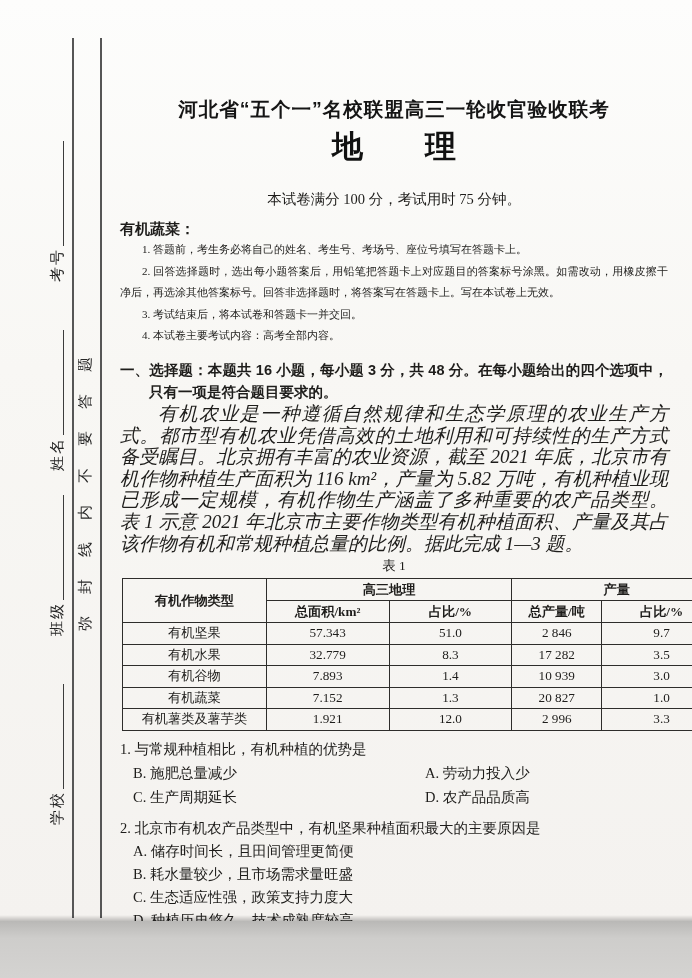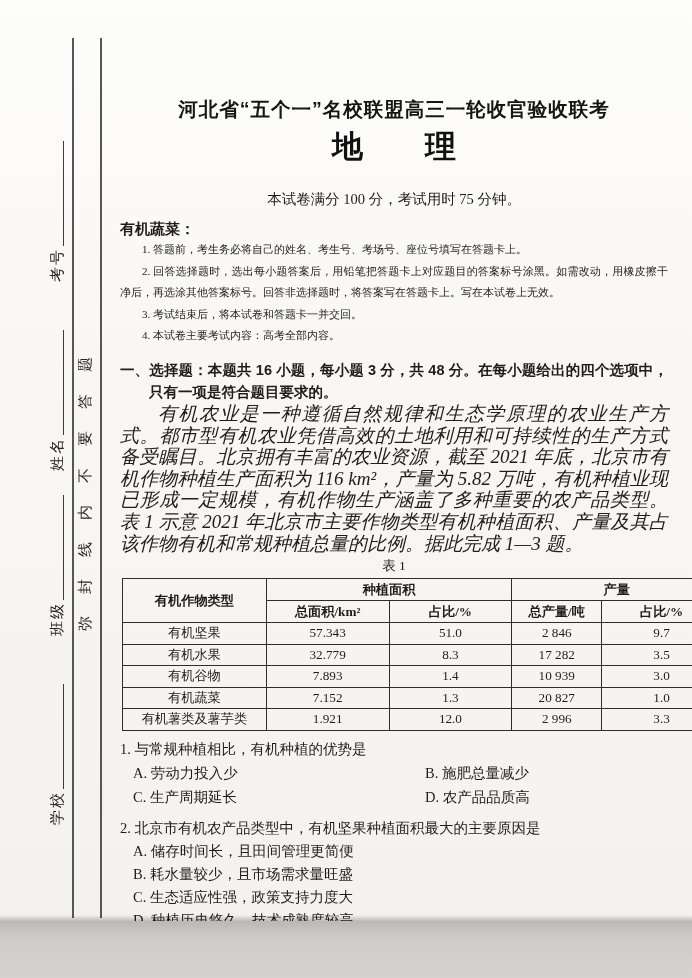--- a/index.html
+++ b/index.html
@@ -120,21 +120,21 @@
         <colgroup>
           <col class="c1">
             <col class="c2">
             <col class="c3">
             <col class="c4">
             <col class="c5">
         </colgroup>
         <thead>
           <tr>
             <th rowspan="2">有机作物类型</th>
-            <th colspan="2">种植面积</th>
+            <th colspan="2">高三地理</th>
             <th colspan="2">产量</th>
           </tr>
           <tr>
             <th>总面积/km²</th>
             <th>占比/%</th>
             <th>总产量/吨</th>
             <th>占比/%</th>
           </tr>
         </thead>
         <tbody>
@@ -172,22 +172,22 @@
             <td>12.0</td>
             <td>2 996</td>
             <td>3.3</td>
           </tr>
         </tbody>
       </table>
 
       <div class="question">
         <div class="stem"><span>1.</span> <span>与常规种植相比，有机种植的优势是</span></div>
         <div class="opts-2col">
+          <div class="opt"><span>B.</span> <span>施肥总量减少</span></div>
           <div class="opt"><span>A.</span> <span>劳动力投入少</span></div>
-          <div class="opt"><span>B.</span> <span>施肥总量减少</span></div>
           <div class="opt"><span>C.</span> <span>生产周期延长</span></div>
           <div class="opt"><span>D.</span> <span>农产品品质高</span></div>
         </div>
       </div>
 
       <div class="question">
         <div class="stem"><span>2.</span> <span>北京市有机农产品类型中，有机坚果种植面积最大的主要原因是</span></div>
         <div class="opts-1col">
           <div class="opt"><span>A.</span> <span>储存时间长，且田间管理更简便</span></div>
           <div class="opt"><span>B.</span> <span>耗水量较少，且市场需求量旺盛</span></div>

